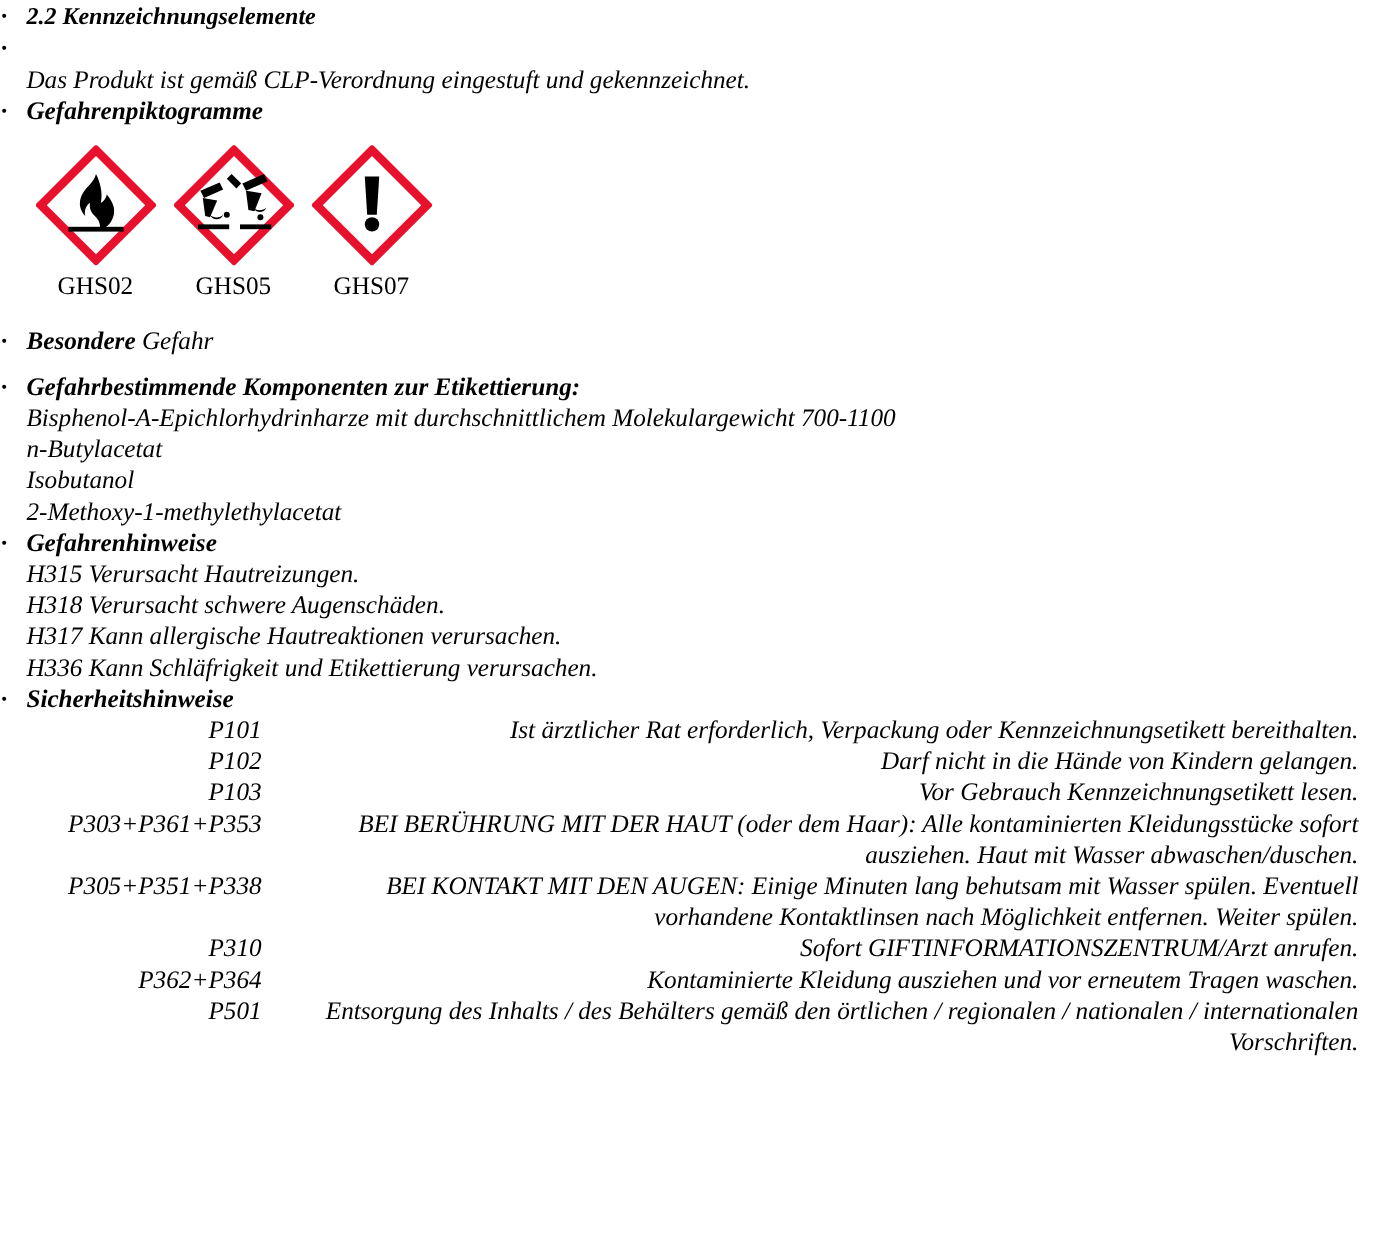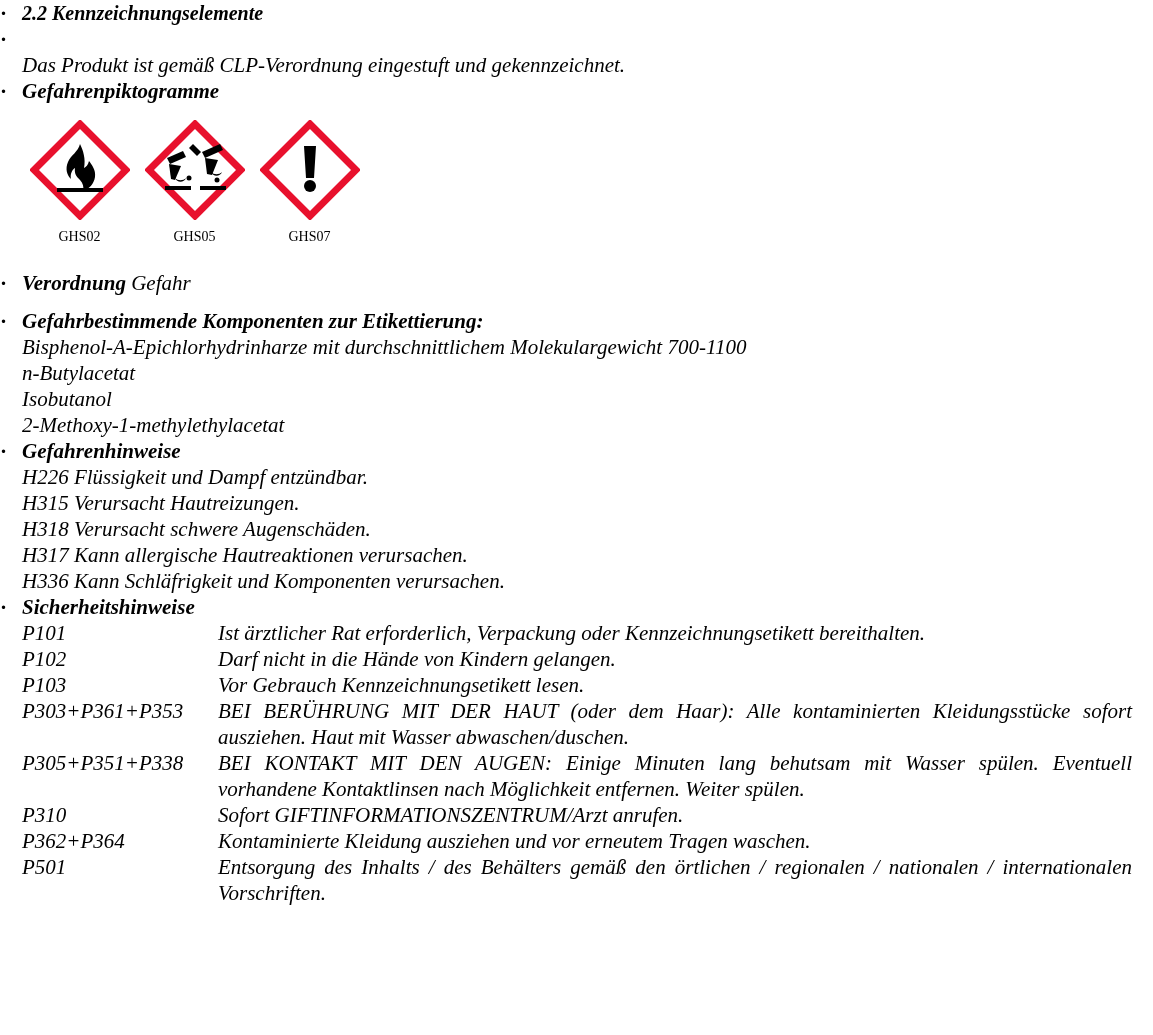--- a/index.html
+++ b/index.html
@@ -67,38 +67,39 @@
     width: 103px;
     text-align: center;
   }
   .diamond-wrap {
     width: 100px;
     height: 100px;
     position: relative;
     margin: 0 auto;
   }
   .picto-label {
-    font-size: 14px;
+    font-size: 21px;
     line-height: 26px;
     margin-top: 4px;
     font-family: "Liberation Serif", "DejaVu Serif", serif;
   }
 
   
   .p-table {
     border-collapse: collapse;
     margin-left: 22px;
     width: 1110px;
   }
   .p-table td {
     vertical-align: top;
     font-style: italic;
     font-size: 21px;
     line-height: 26px;
     padding: 0;
+    text-align: right;
   }
   .p-code {
     width: 196px;
     white-space: nowrap;
   }
   .p-text {
     padding-left: 0;
   }
   .p-just {
     text-align: justify;
@@ -176,21 +177,21 @@
       </div>
       <div class="picto-label">GHS07</div>
     </div>
 
   </div>
 
   <div class="spacer-20"></div>
 
   <div class="line">
     <span class="bullet">·</span>
-    <span class="bi">Verordnung</span>
+    <span class="bi">Besondere</span>
     <span class="it"> </span>
     <span class="it">Gefahr</span>
   </div>
 
   <div class="spacer-12"></div>
 
   <div class="line">
     <span class="bullet">·</span>
     <span class="bi">Gefahrbestimmende Komponenten zur Etikettierung:</span>
   </div>
@@ -210,37 +211,33 @@
     <span class="indent"></span>
     <span class="it">2-Methoxy-1-methylethylacetat</span>
   </div>
 
   <div class="line">
     <span class="bullet">·</span>
     <span class="bi">Gefahrenhinweise</span>
   </div>
   <div class="line">
     <span class="indent"></span>
-    <span class="it">H226 Flüssigkeit und Dampf entzündbar.</span>
-  </div>
-  <div class="line">
-    <span class="indent"></span>
     <span class="it">H315 Verursacht Hautreizungen.</span>
   </div>
   <div class="line">
     <span class="indent"></span>
     <span class="it">H318 Verursacht schwere Augenschäden.</span>
   </div>
   <div class="line">
     <span class="indent"></span>
     <span class="it">H317 Kann allergische Hautreaktionen verursachen.</span>
   </div>
   <div class="line">
     <span class="indent"></span>
-    <span class="it">H336 Kann Schläfrigkeit und Komponenten verursachen.</span>
+    <span class="it">H336 Kann Schläfrigkeit und Etikettierung verursachen.</span>
   </div>
 
   <div class="line">
     <span class="bullet">·</span>
     <span class="bi">Sicherheitshinweise</span>
   </div>
 
   <table class="p-table">
     <tbody>
       <tr>

